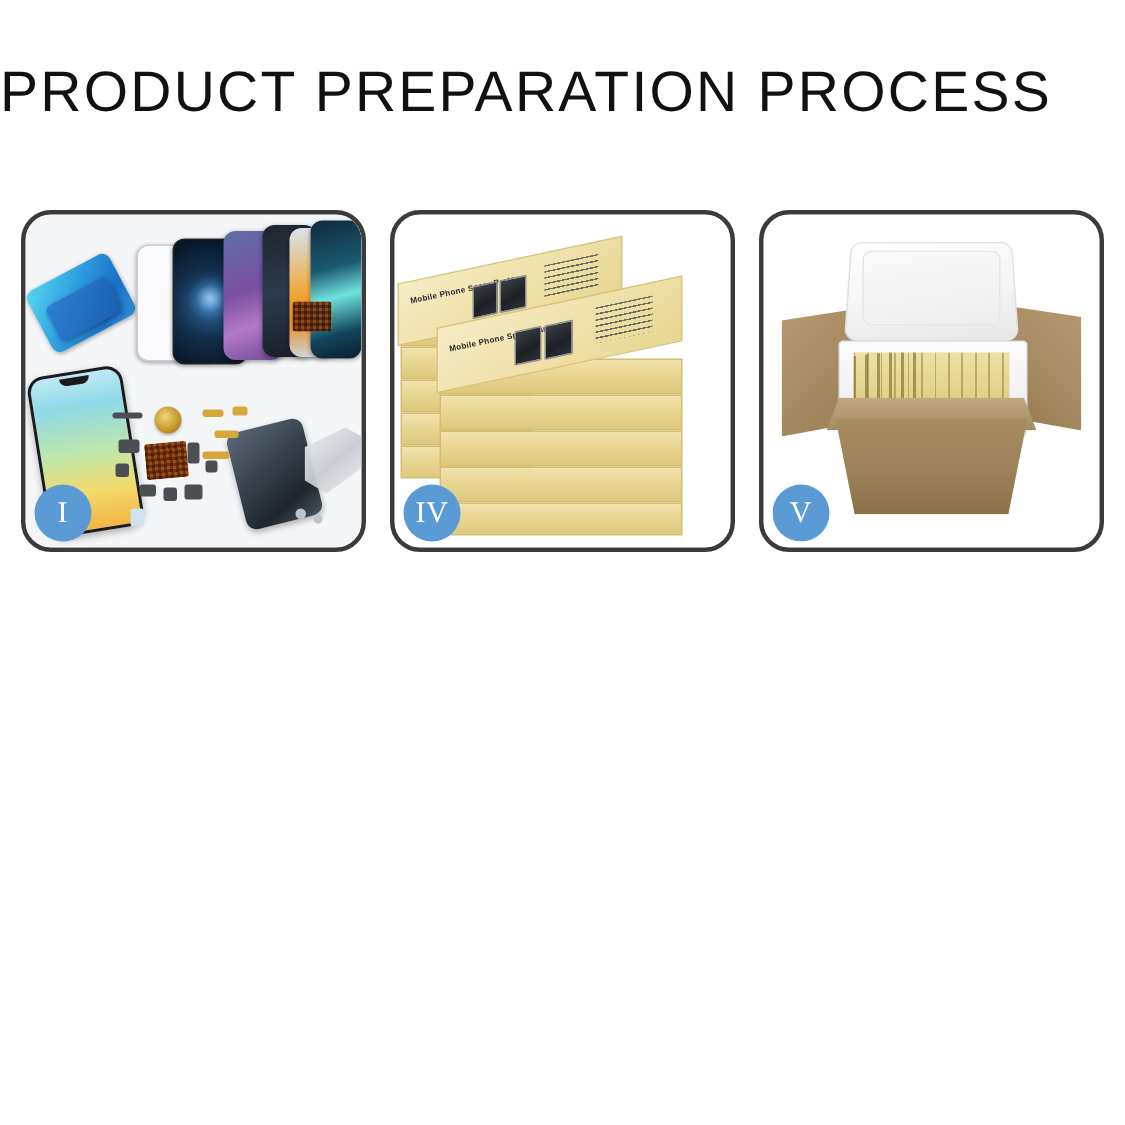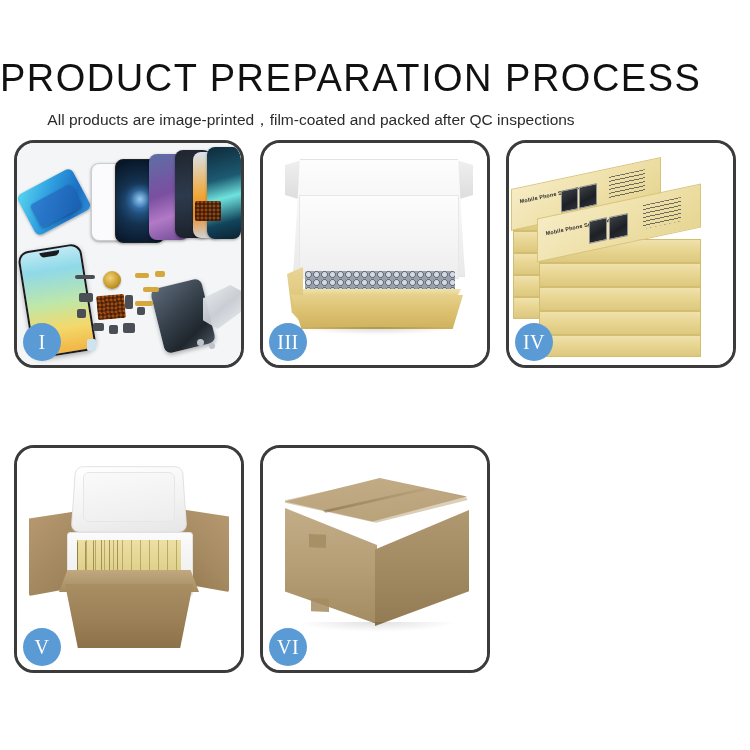--- a/index.html
+++ b/index.html
@@ -9,21 +9,21 @@
     font-family: "Liberation Sans", sans-serif;
     overflow: hidden;
   }
   #page {
     position: relative;
     width: 750px; height: 750px;
     background: #ffffff;
   }
 
   
-  #header { position: absolute; left: 0; top: 16px; width: 622px; }
+  #header { position: absolute; left: 0; top: 0; width: 622px; }
   #page-title {
     text-align: center;
     font-size: 38px;
     letter-spacing: 1.5px;
     font-weight: 400;
     color: #111111;
     margin: 0;
     padding-top: 41px;
     font-family: "Liberation Sans", sans-serif;
     white-space: nowrap;
@@ -419,21 +419,20 @@
     background: radial-gradient(ellipse at 50% 0%, rgba(0,0,0,.12), rgba(0,0,0,0) 70%);
   }
 </style>
 </head>
 <body>
 
 <div id="page">
 
   <div id="header">
     <h1 id="page-title">PRODUCT PREPARATION PROCESS</h1>
-    <p id="page-subtitle">All products are image-printed，film-coated and packed after QC inspections</p>
   </div>
 
   <div id="panel-grid">
 
     <div class="panel">
       <div class="panel-stage">
         <div class="p1-bg"></div>
 
         <div class="scr scr-a"></div>
         <div class="scr scr-a2"></div>
@@ -467,35 +466,20 @@
         <div class="gold" style="left:118px;top:158px;width:18px;height:5px;"></div>
         <div class="gold" style="left:138px;top:128px;width:10px;height:6px;"></div>
         <div class="sp" style="left:180px;top:196px;width:7px;height:7px;background:#bcc3ca;border-radius:50%;"></div>
         <div class="sp" style="left:192px;top:200px;width:6px;height:6px;background:#bcc3ca;border-radius:50%;"></div>
 
         <div class="badge">I</div>
       </div>
     </div>
 
 
-    <div class="panel">
-      <div class="panel-stage">
-        <div class="p3-bg"></div>
-        <div class="box3-lid-flapL"></div>
-        <div class="box3-lid-flapR"></div>
-        <div class="box3-lid"></div>
-        <div class="box3-foam"></div>
-        <div class="box3-bubble"></div>
-        <div class="box3-rim"></div>
-        <div class="box3-sideL"></div>
-        <div class="box3-front"></div>
-        <div class="box3-shadow"></div>
-        <div class="badge">III</div>
-      </div>
-    </div>
 
     <div class="panel">
       <div class="panel-stage">
         <div class="p4-bg"></div>
         <div class="stackwrap">
 
           <div class="sbox" style="left:4px;top:66px;width:86px;height:20px;"></div>
           <div class="sbox" style="left:4px;top:88px;width:86px;height:20px;"></div>
           <div class="sbox" style="left:4px;top:110px;width:86px;height:20px;"></div>
           <div class="sbox" style="left:4px;top:132px;width:86px;height:20px;"></div>
@@ -535,29 +519,15 @@
         <div class="v-inner-slot">
           <div class="v-slot-lines"></div>
           <div class="v-slot-lines2"></div>
         </div>
         <div class="v-bodytop"></div>
         <div class="v-bodyfront"></div>
         <div class="badge">V</div>
       </div>
     </div>
 
-    <div class="panel">
-      <div class="panel-stage">
-        <div class="p6-bg"></div>
-        <div class="c-top"></div>
-        <div class="c-top2"></div>
-        <div class="c-seam"></div>
-        <div class="c-left"></div>
-        <div class="c-right"></div>
-        <div class="c-tape1"></div>
-        <div class="c-tape2"></div>
-        <div class="c-shadow"></div>
-        <div class="badge">VI</div>
-      </div>
-    </div>
 
   </div>
 </div>
 
 </body></html>

